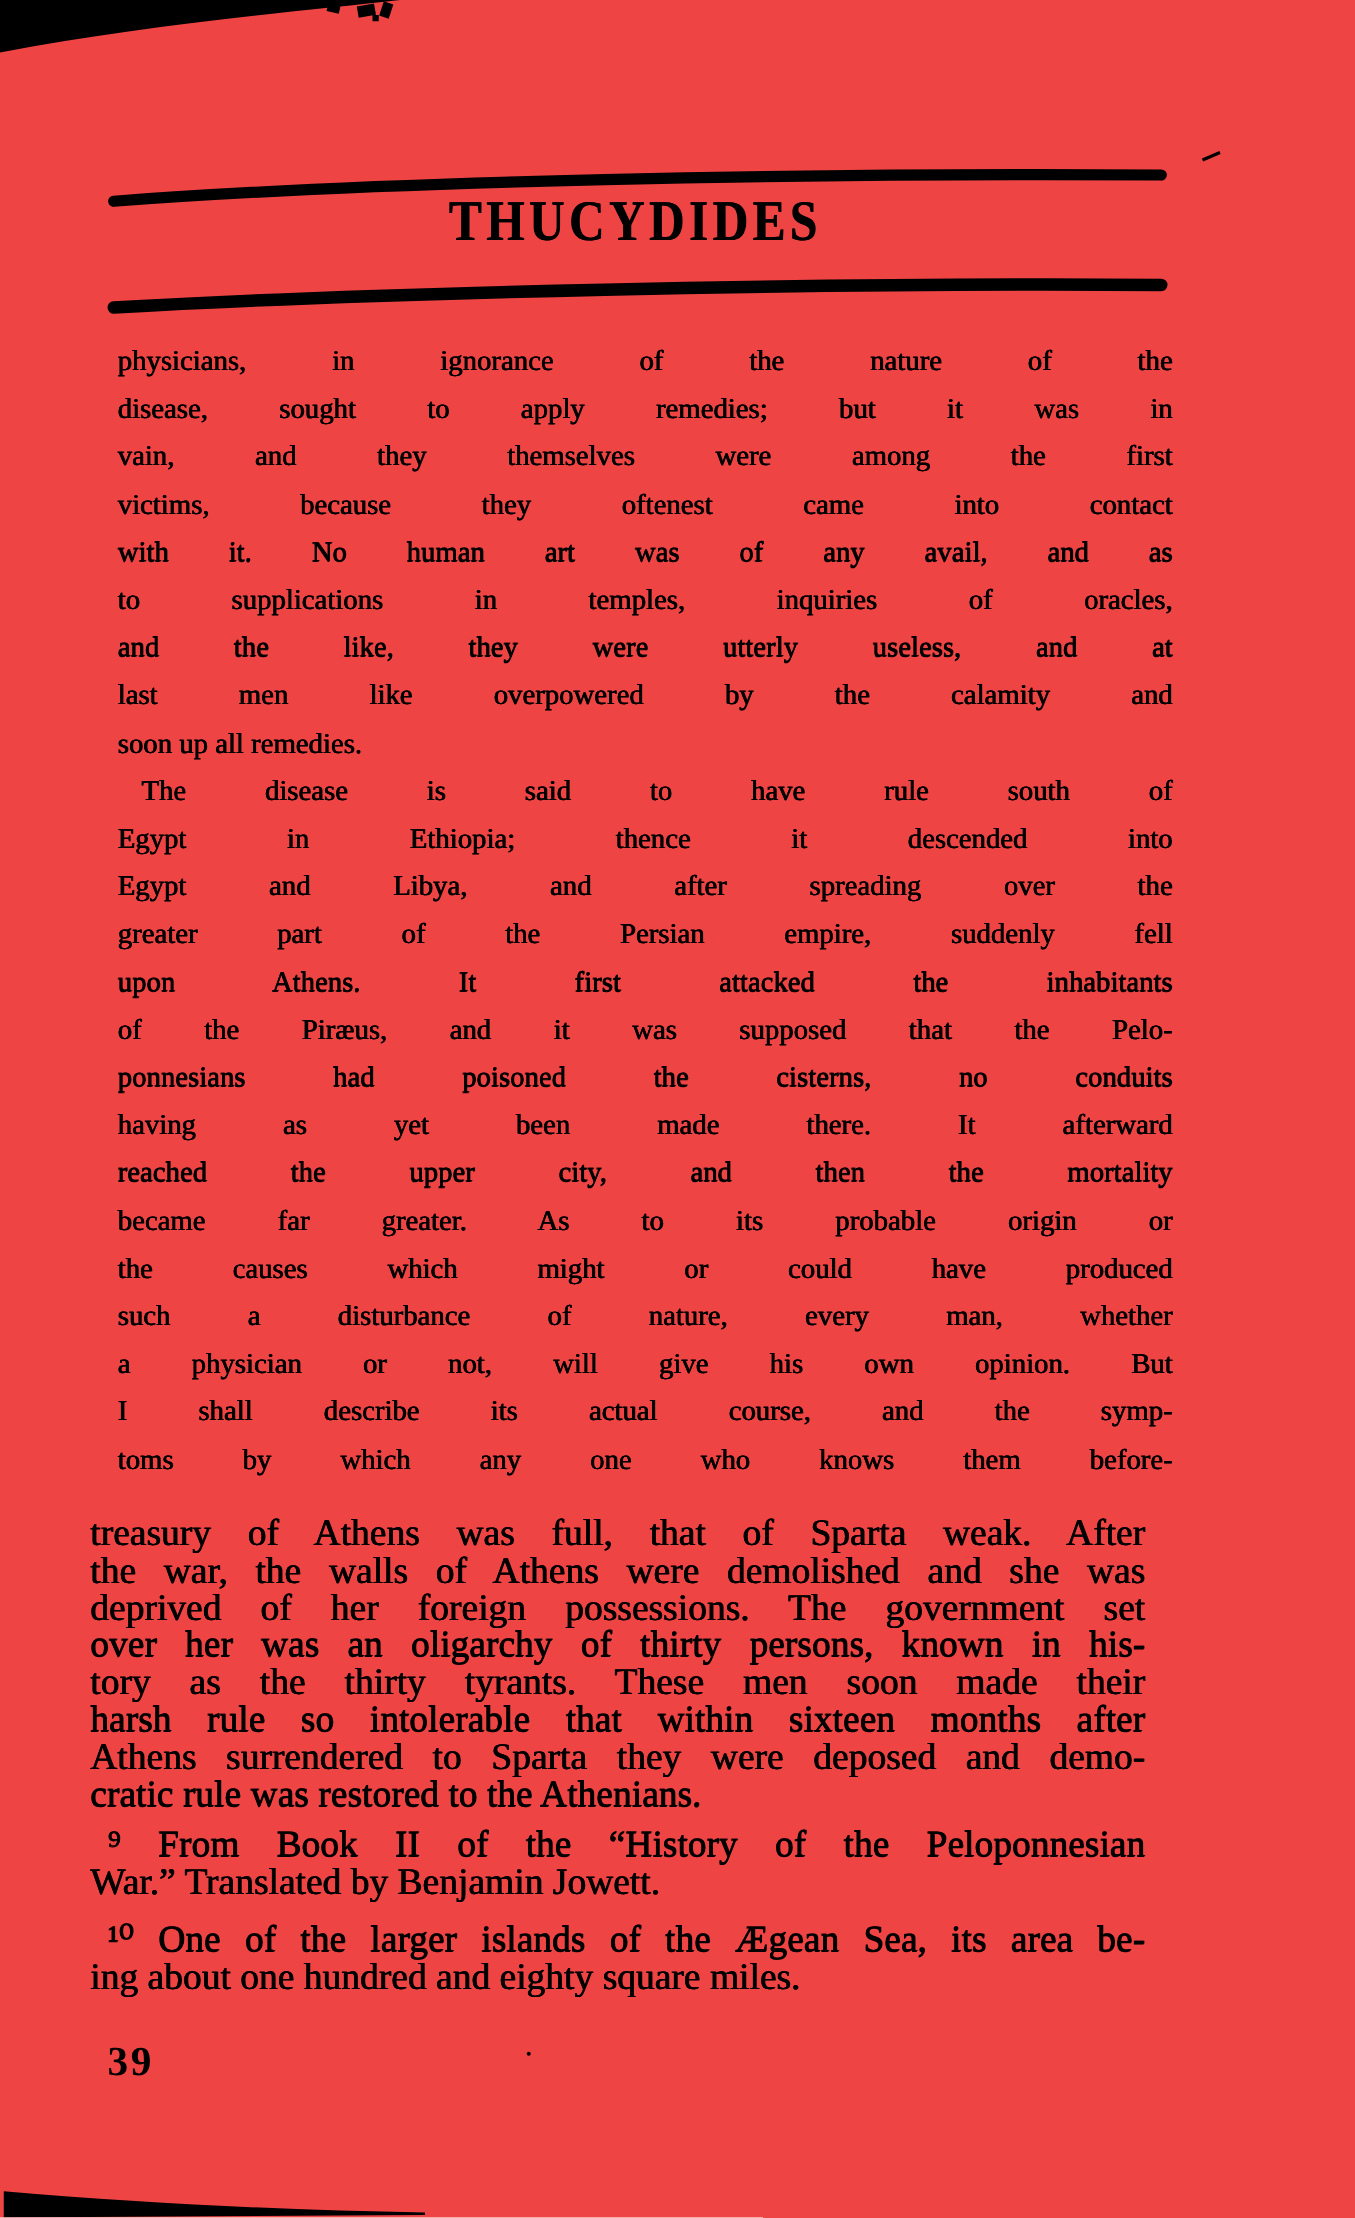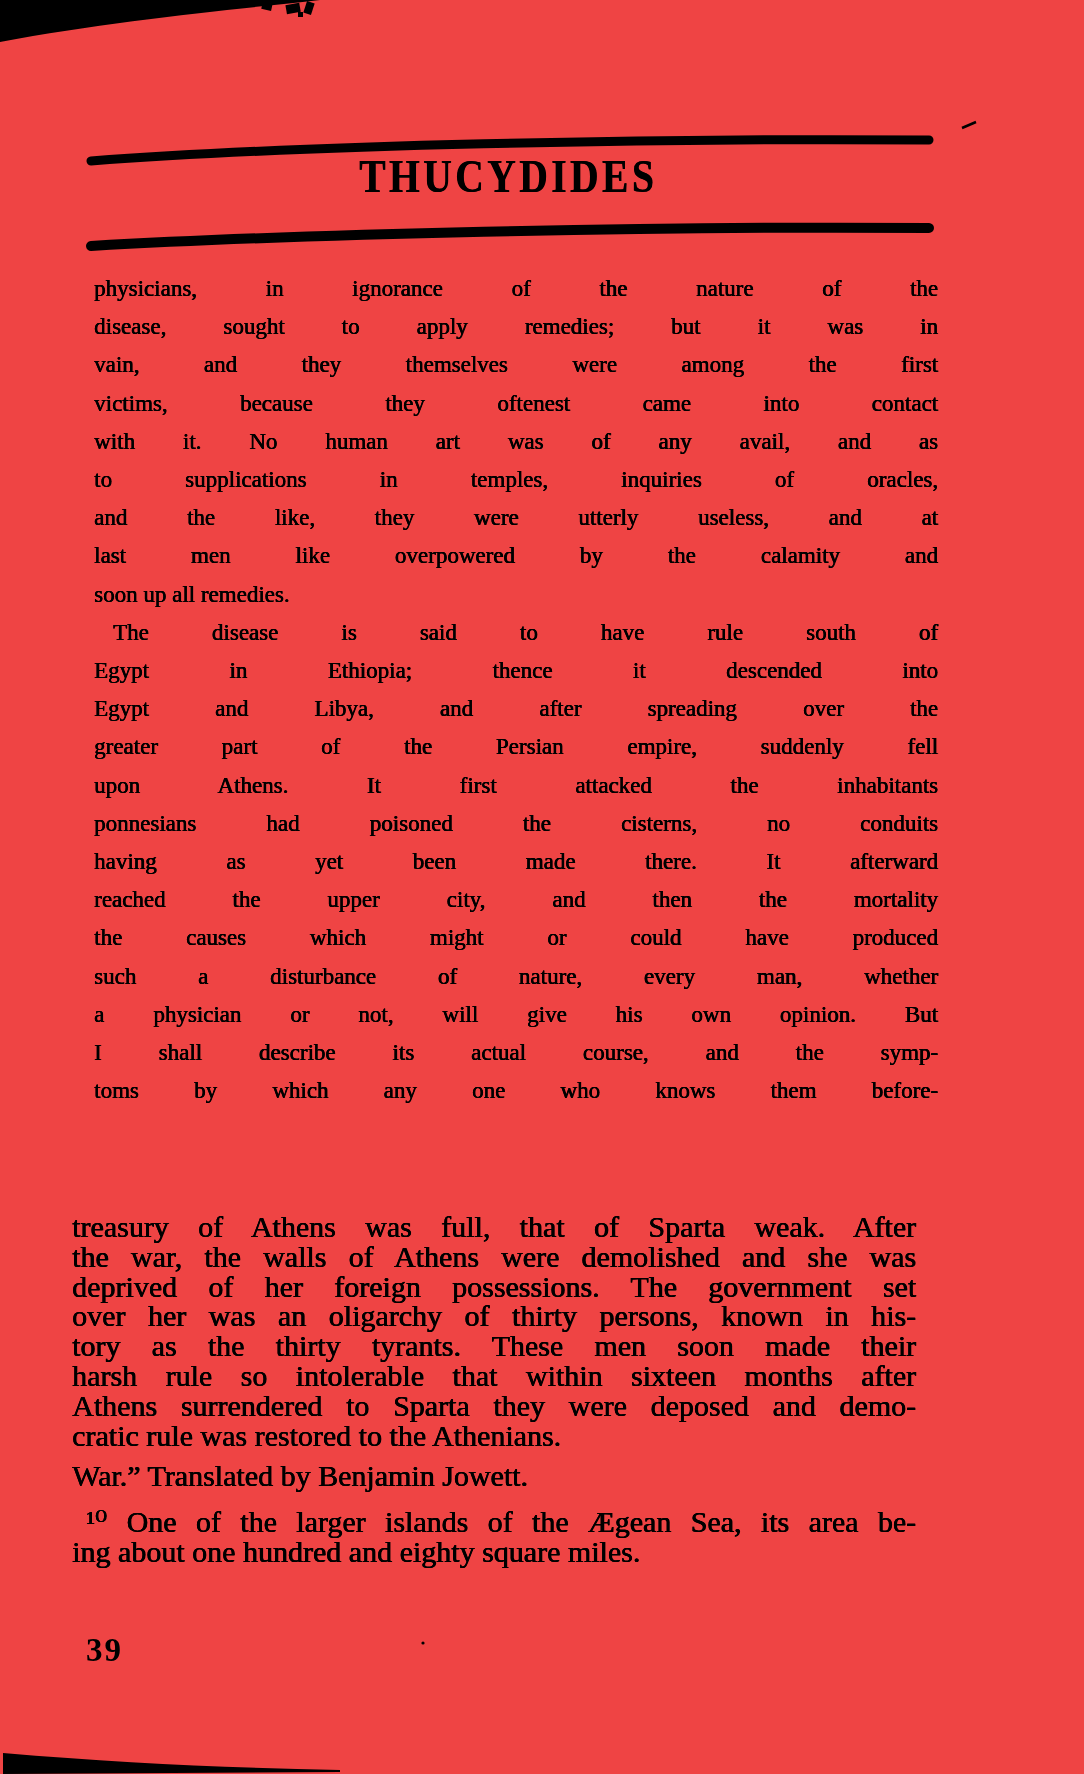--- a/index.html
+++ b/index.html
@@ -103,43 +103,46 @@
         <div class="tline">and the like, they were utterly useless, and at</div>
         <div class="tline">last men like overpowered by the calamity and</div>
         <div class="tline noj">soon up all remedies.</div>
       </div>
     <div>
         <div class="tline ind">The disease is said to have rule south of</div>
         <div class="tline">Egypt in Ethiopia; thence it descended into</div>
         <div class="tline">Egypt and Libya, and after spreading over the</div>
         <div class="tline">greater part of the Persian empire, suddenly fell</div>
         <div class="tline">upon Athens.  It first attacked the inhabitants</div>
+        <div class="tline">of the Piræus, and it was supposed that the Pelo-</div>
         <div class="tline">ponnesians had poisoned the cisterns, no conduits</div>
         <div class="tline">having as yet been made there.  It afterward</div>
         <div class="tline">reached the upper city, and then the mortality</div>
+        <div class="tline">became far greater.  As to its probable origin or</div>
         <div class="tline">the causes which might or could have produced</div>
         <div class="tline">such a disturbance of nature, every man, whether</div>
         <div class="tline">a physician or not, will give his own opinion.  But</div>
         <div class="tline">I shall describe its actual course, and the symp-</div>
         <div class="tline">toms by which any one who knows them before-</div>
       </div>
   </div>
 
   <div class="footnotes">
     <div>
         <div class="tline">treasury of Athens was full, that of Sparta weak.  After</div>
         <div class="tline">the war, the walls of Athens were demolished and she was</div>
         <div class="tline">deprived of her foreign possessions.  The government set</div>
         <div class="tline">over her was an oligarchy of thirty persons, known in his-</div>
         <div class="tline">tory as the thirty tyrants.  These men soon made their</div>
         <div class="tline">harsh rule so intolerable that within sixteen months after</div>
         <div class="tline">Athens surrendered to Sparta they were deposed and demo-</div>
         <div class="tline noj">cratic rule was restored to the Athenians.</div>
       </div>
     <div class="fnblock-9">
+        <div class="tline indfn">⁹ From Book II of the “History of the Peloponnesian</div>
         <div class="tline noj">War.”  Translated by Benjamin Jowett.</div>
       </div>
     <div class="fnblock-10">
         <div class="tline indfn">¹⁰ One of the larger islands of the Ægean Sea, its area be-</div>
         <div class="tline noj">ing about one hundred and eighty square miles.</div>
       </div>
   </div>
 
   <div class="pagenum">39</div>
 

